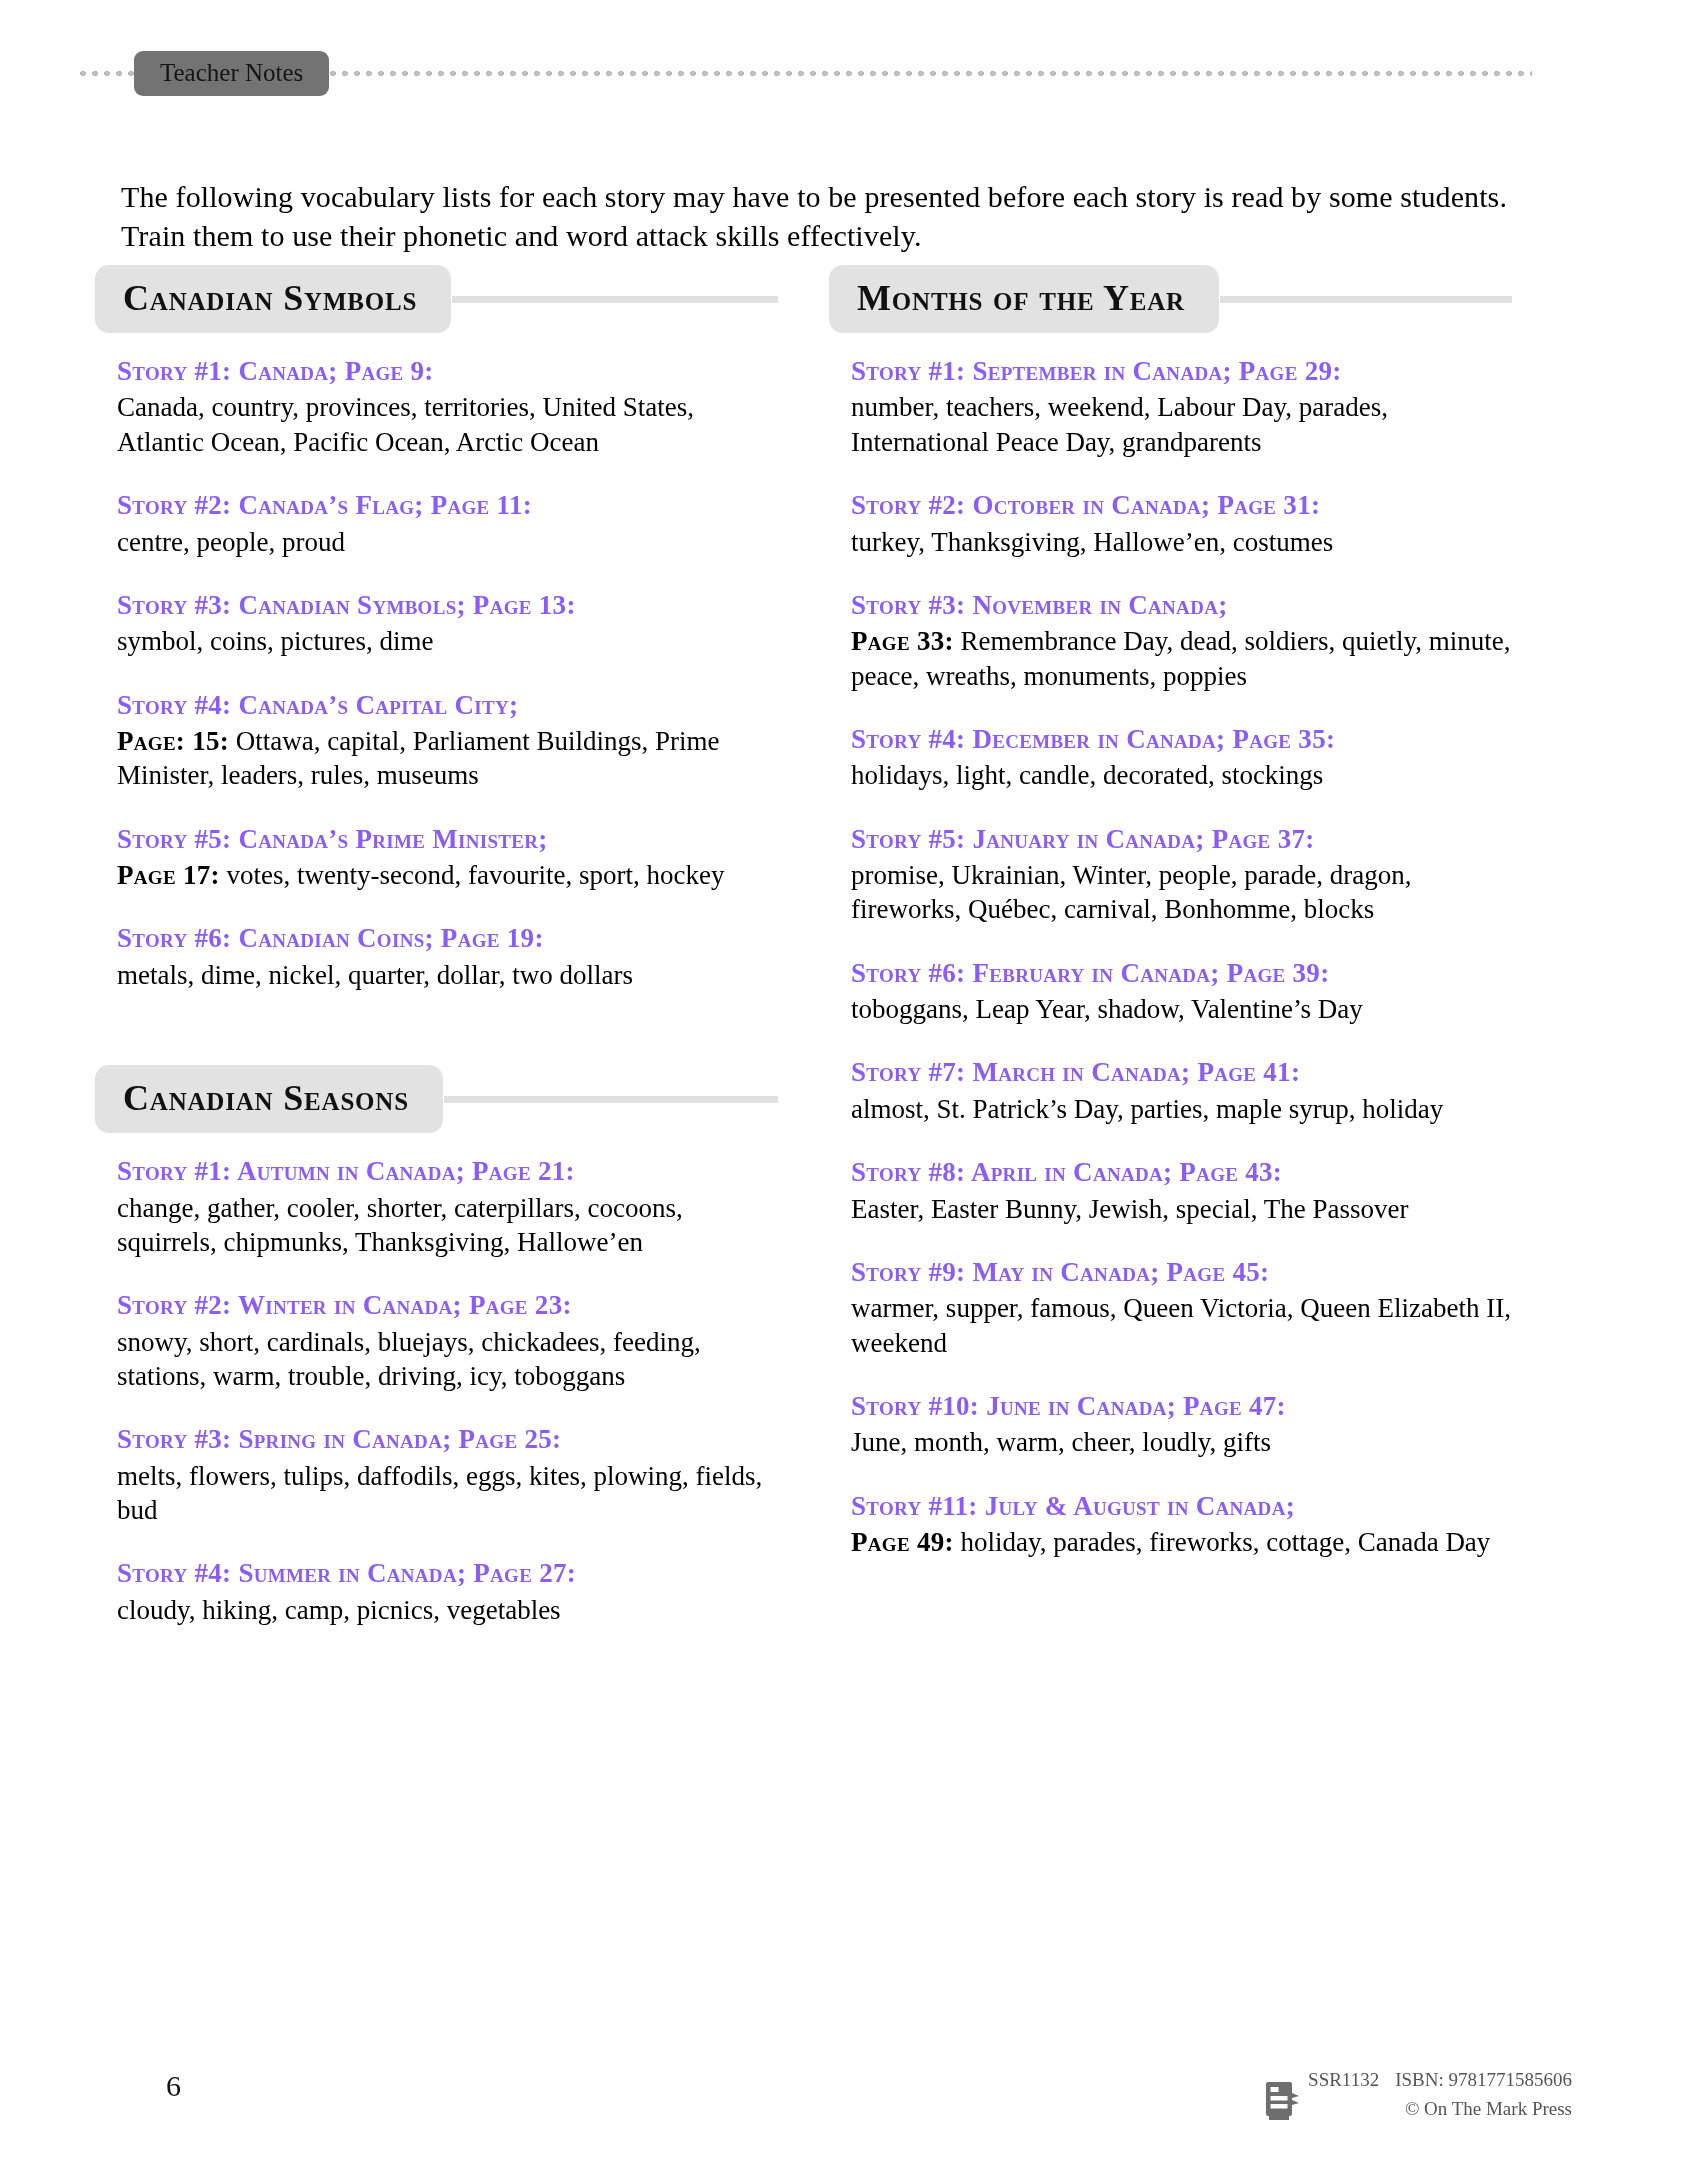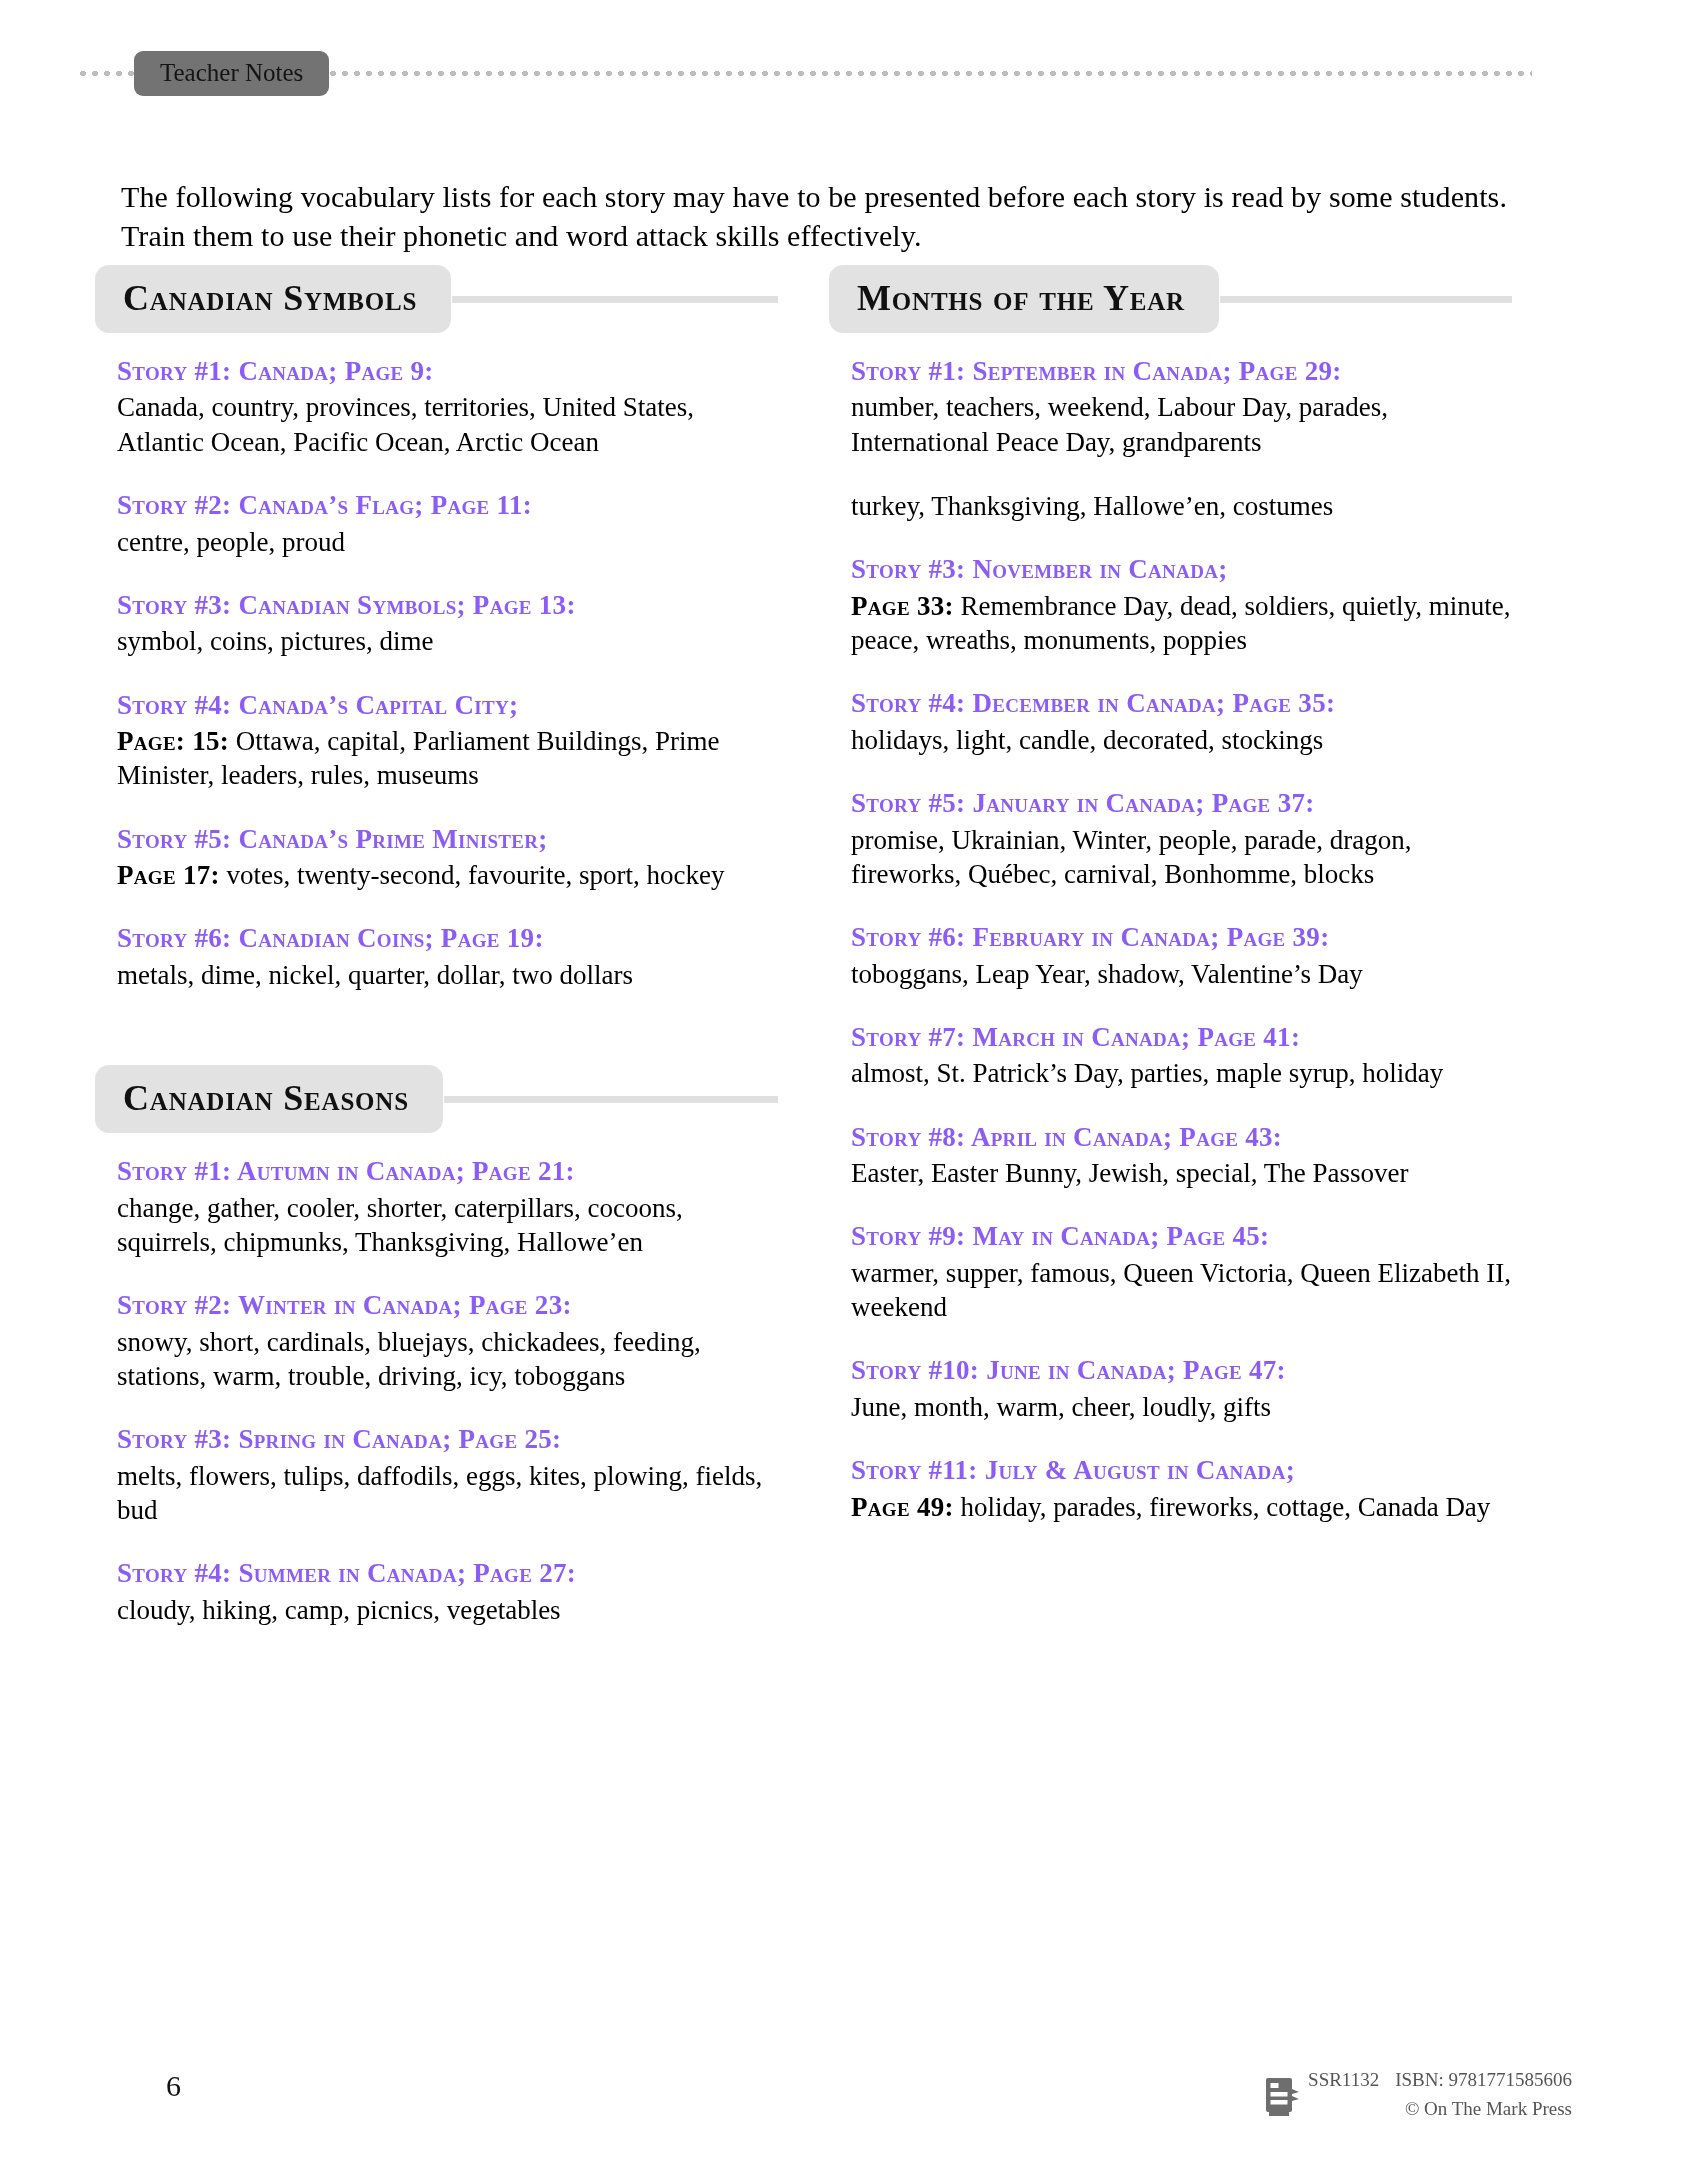--- a/index.html
+++ b/index.html
@@ -159,21 +159,21 @@
     bottom: 77px;
     font-size: 30px;
     line-height: 1;
     color: #111;
   }
   .imprint {
     position: absolute;
     right: 111px;
     bottom: 55px;
     display: flex;
-    align-items: center;
+    align-items: flex-end;
     gap: 3px;
   }
   .imprint-logo {
     width: 42px;
     height: 44px;
     flex: 0 0 auto;
     margin-top: 4px;
   }
   .imprint-lines {
     text-align: right;
@@ -265,20 +265,21 @@
             <div class="pill-text">Months of the Year</div>
           </div>
           <div class="rule"></div>
         </div>
         <div>
           <div class="story">
             <div class="story-title">Story #1: September in Canada; Page 29:</div>
             <div class="story-words"><span>number, teachers, weekend, Labour Day, parades, International Peace Day, grandparents</span></div>
           </div>
           <div class="story">
+            <div class="story-title">Story #2: October in Canada; Page 31:</div>
             <div class="story-words"><span>turkey, Thanksgiving, Hallowe’en, costumes</span></div>
           </div>
           <div class="story">
             <div class="story-title">Story #3: November in Canada;</div>
             <div class="story-words"><span class="page-lead">Page 33:</span> <span>Remembrance Day, dead, soldiers, quietly, minute, peace, wreaths, monuments, poppies</span></div>
           </div>
           <div class="story">
             <div class="story-title">Story #4: December in Canada; Page 35:</div>
             <div class="story-words"><span>holidays, light, candle, decorated, stockings</span></div>
           </div>

